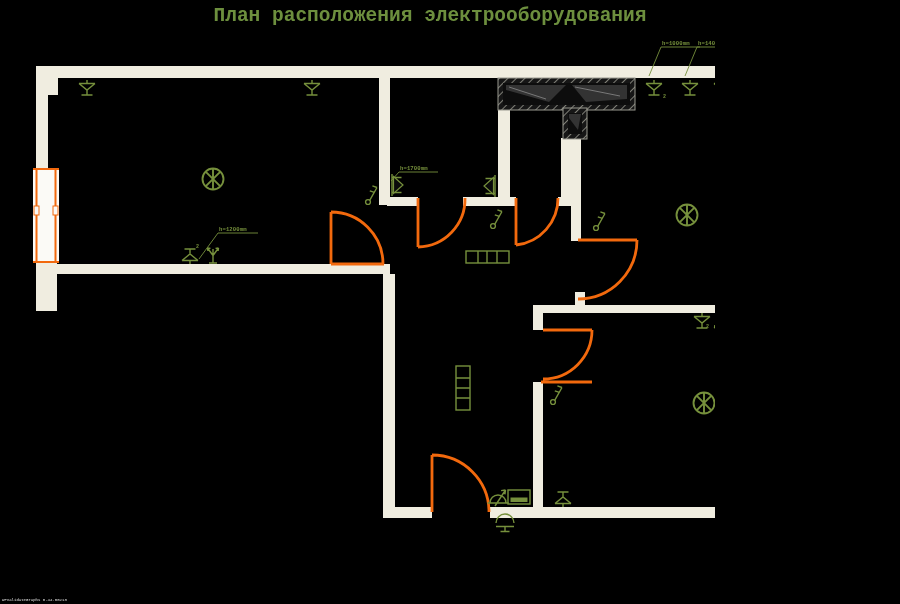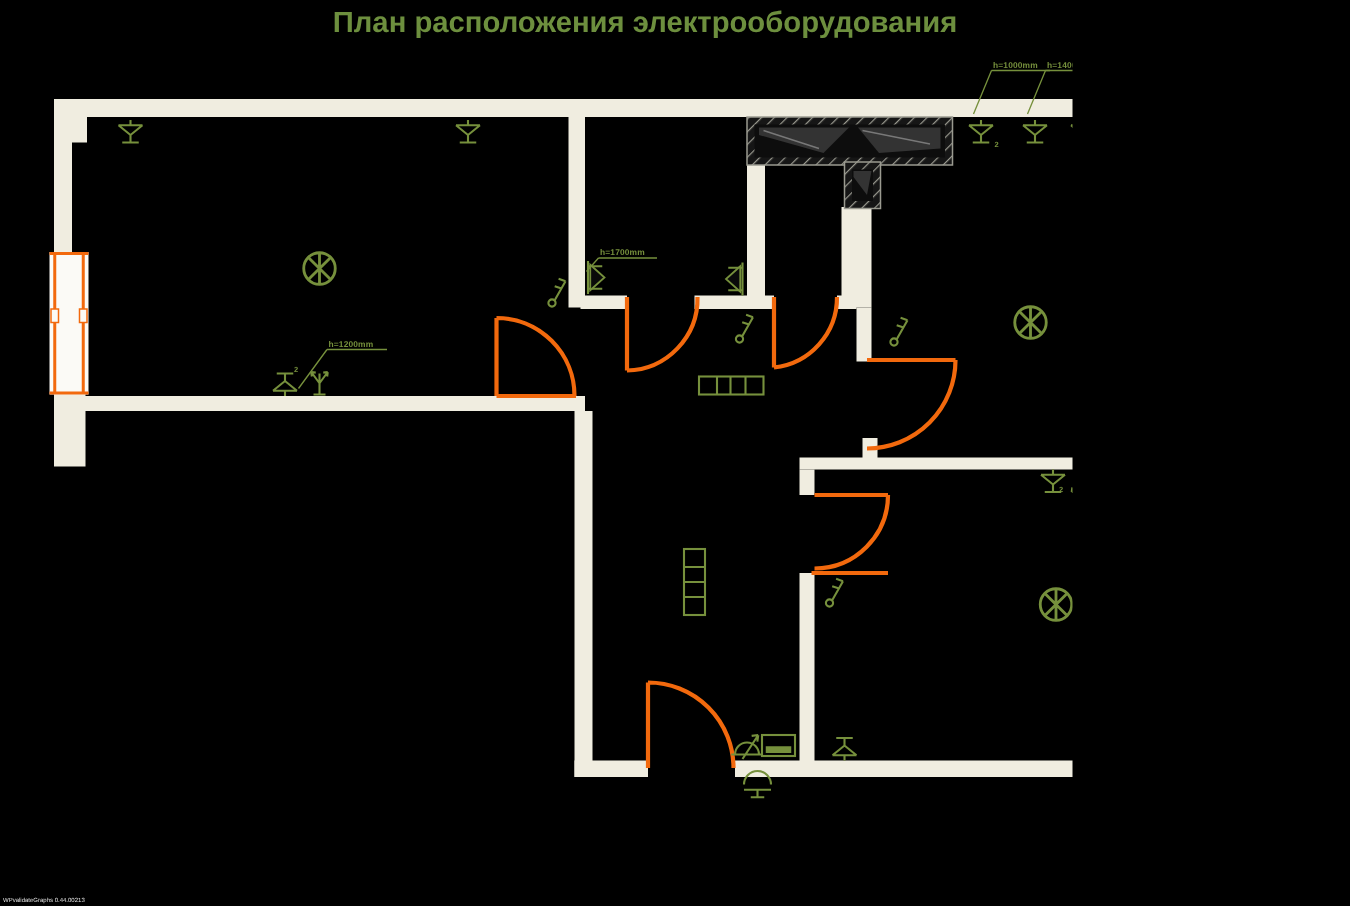--- a/index.html
+++ b/index.html
@@ -1,17 +1,17 @@
 <!DOCTYPE html>
 <html><head>
 <meta charset="utf-8">
 <style>
   html,body{margin:0;padding:0;background:#000;}
   #stage{position:relative;width:715px;height:604px;background:var(--c-background,#000);overflow:hidden;
-         font-family:Liberation Sans, sans-serif;}
+         font-family:Liberation Mono, monospace;}
   svg{position:absolute;left:0;top:0;}
   .wall{fill:var(--c-walls,#f0ede0);stroke:none;}
   .winfill{fill:var(--c-window_fill,#fbfaf6);stroke:none;}
   .winline{stroke:var(--c-doors,#f2690d);stroke-width:2;fill:none;}
   .winnotch{stroke:var(--c-doors,#f2690d);stroke-width:1;fill:var(--c-window_fill,#fbfaf6);}
   .door{stroke:var(--c-doors,#f2690d);stroke-width:2.8;fill:none;}
   .sym{stroke:var(--c-symbols,#76903c);stroke-width:1.4;fill:none;}
   .symthick{stroke:var(--c-symbols,#76903c);stroke-width:1.9;fill:none;}
   .leader{stroke:var(--c-symbols,#76903c);stroke-width:0.9;fill:none;}
   .lbl{fill:var(--c-symbols,#76903c);font-size:5.6px;font-weight:bold;letter-spacing:0.1px;}

